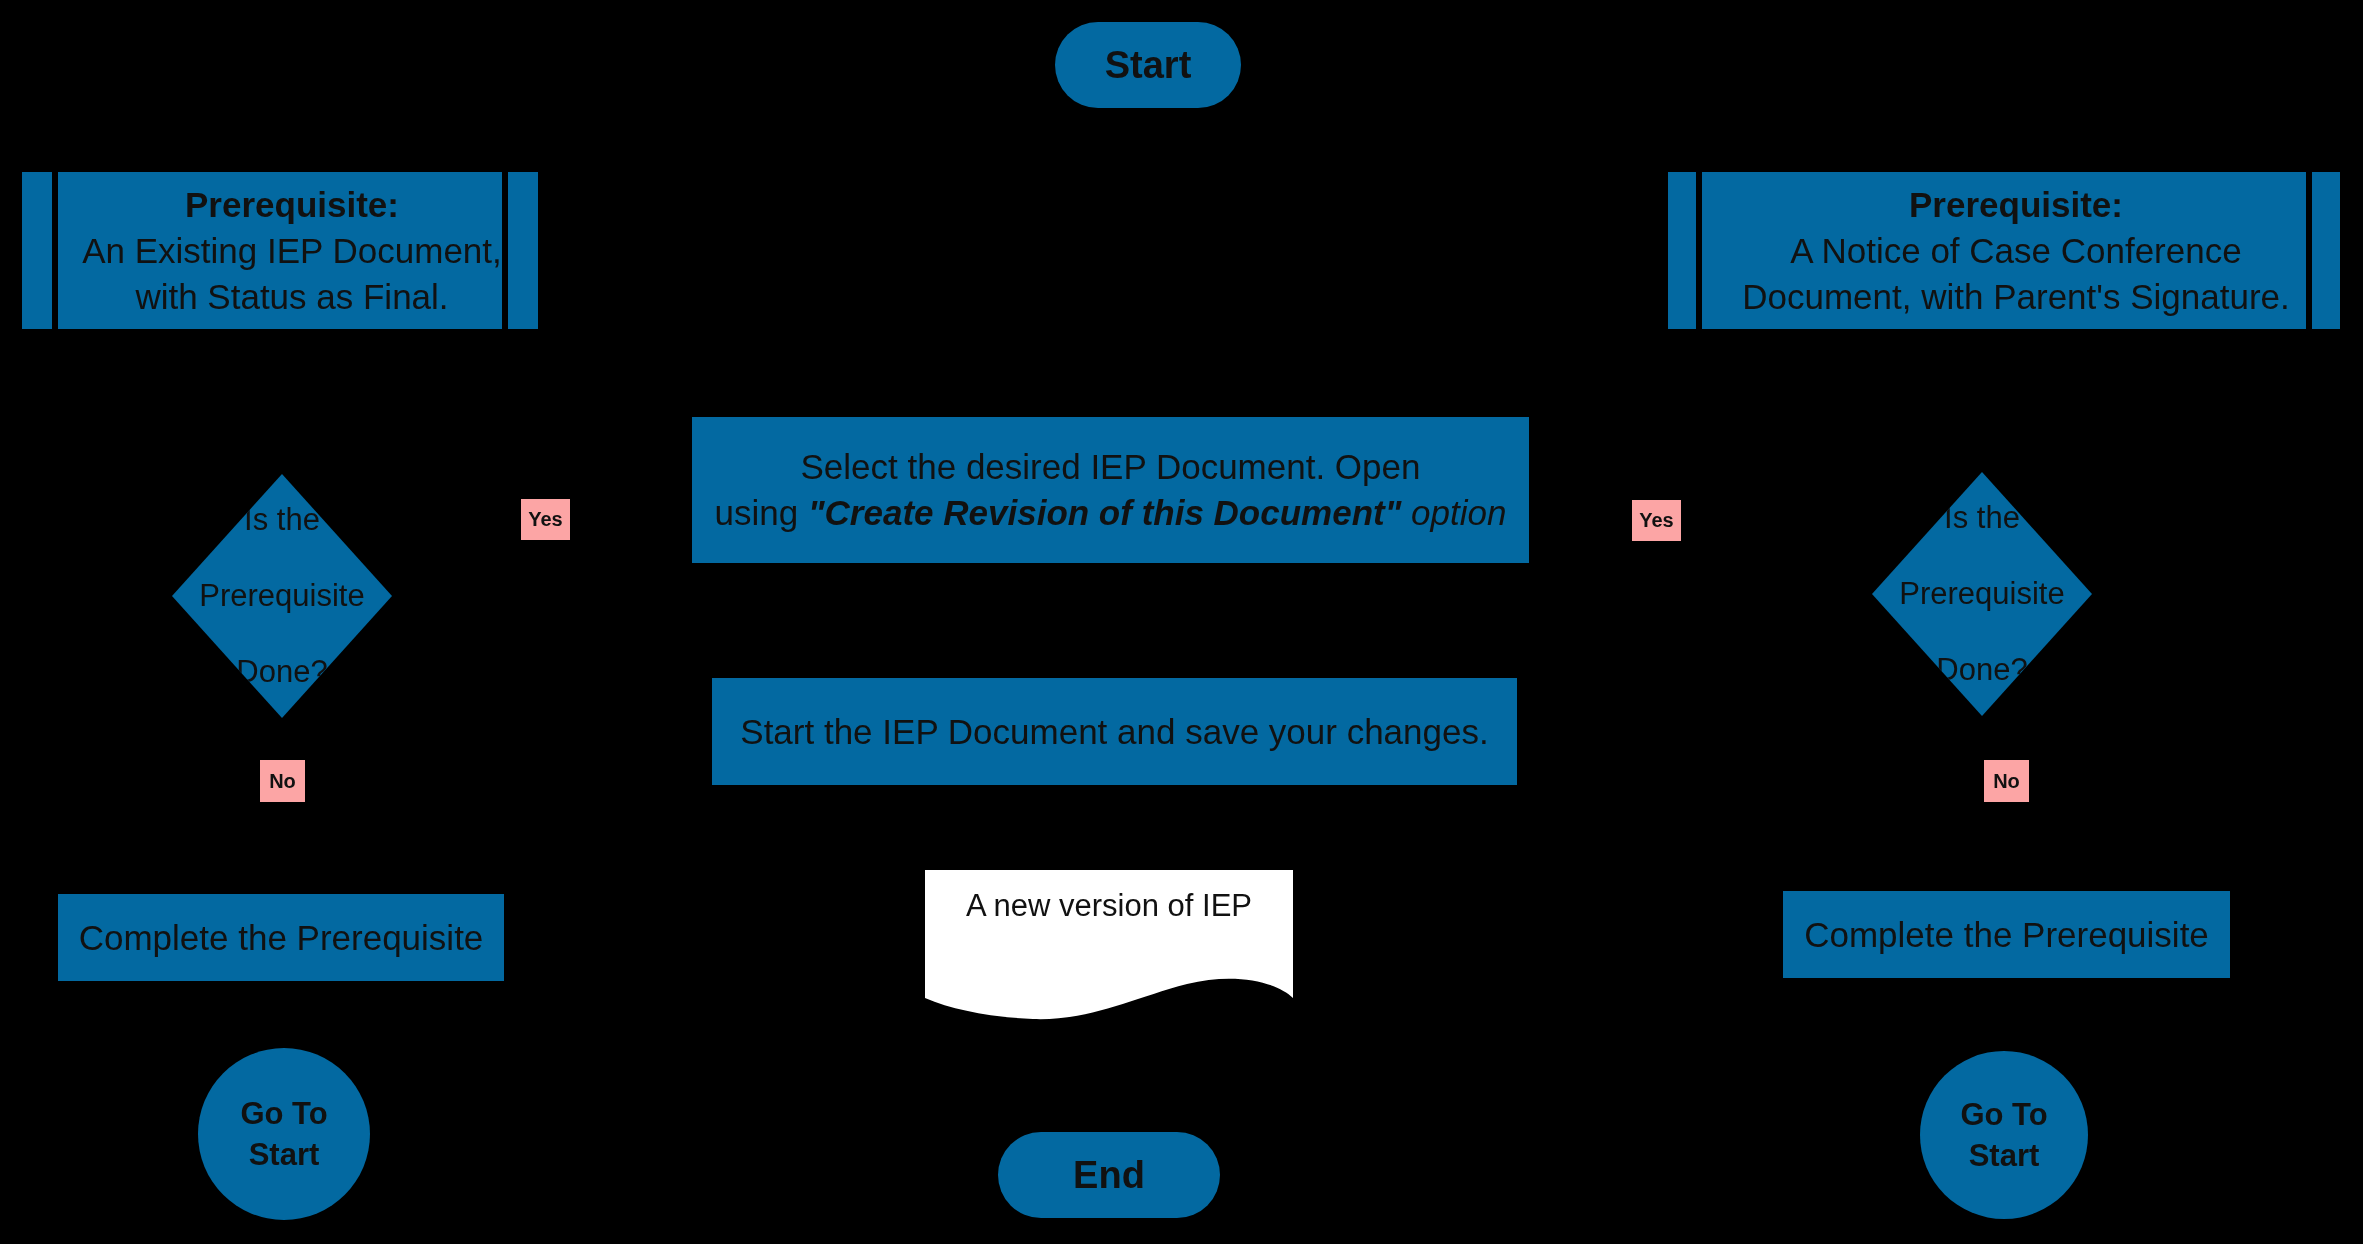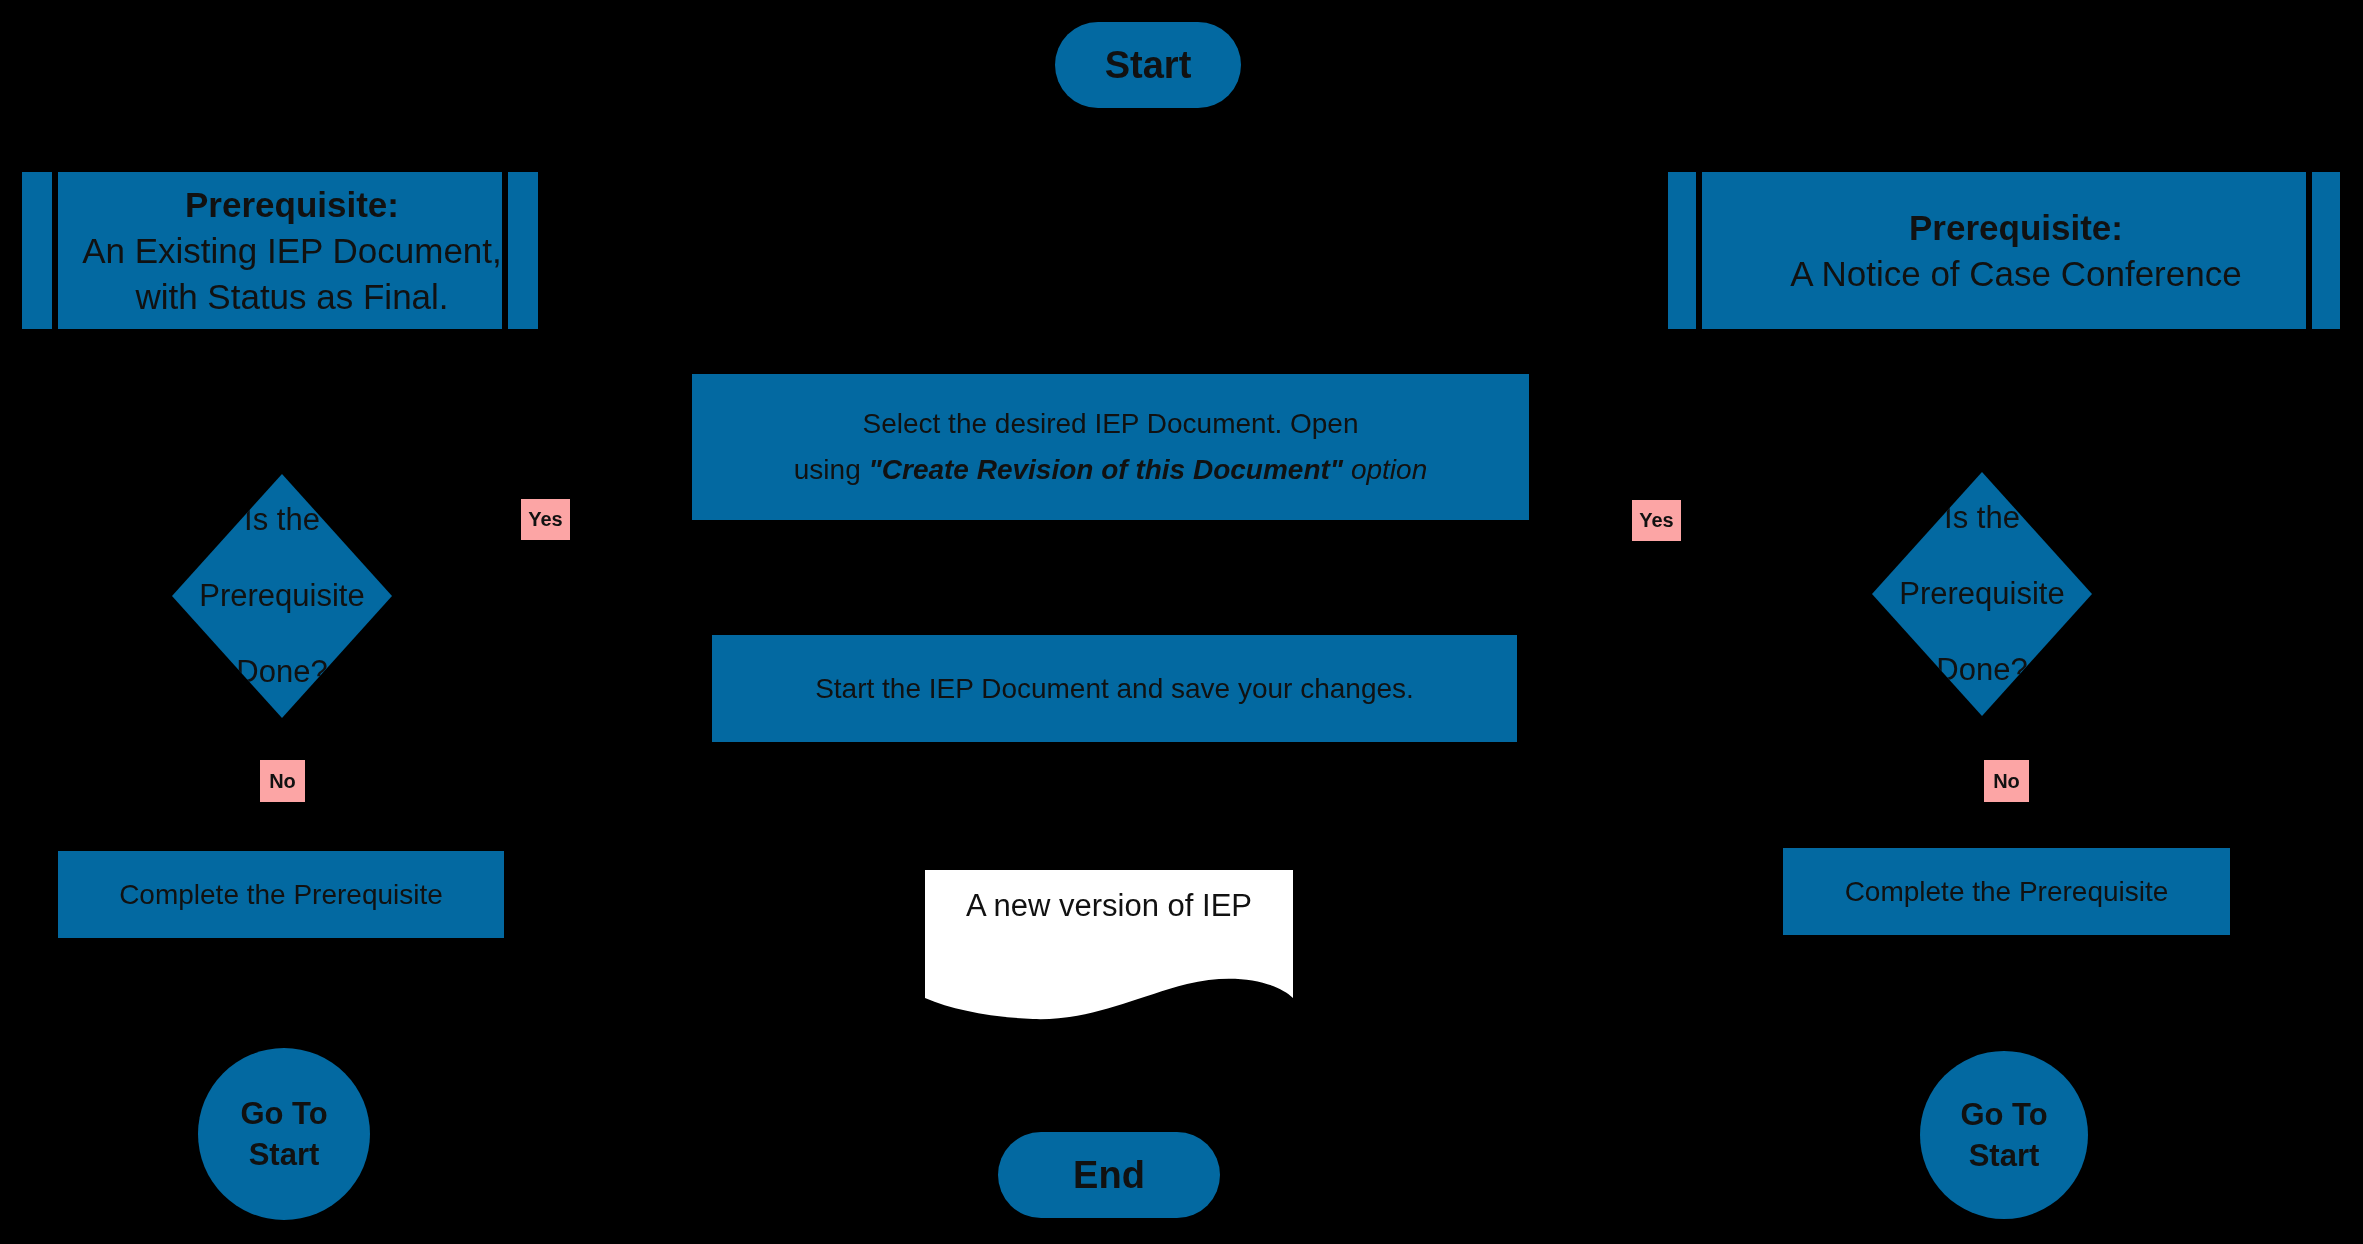--- a/index.html
+++ b/index.html
@@ -8,21 +8,21 @@
     font-family:"Liberation Sans", sans-serif;color:#111;overflow:hidden;
   }
   .node{position:absolute;background:#0369a1;color:#111;display:flex;
         flex-direction:column;align-items:center;justify-content:center;
         text-align:center;box-sizing:border-box;}
   .pill{border-radius:44px;font-weight:bold;font-size:38px;}
   .circle{border-radius:50%;font-weight:bold;font-size:31px;line-height:41px;}
   .prereq{font-size:35px;line-height:46px;padding-left:24px;}
   .prereq .ttl{font-weight:bold;}
   .pp-bar{position:absolute;top:0;bottom:0;width:6px;background:#000;}
-  .step{font-size:28px;line-height:46px;}
+  .step{font-size:35px;line-height:46px;margin-top:43px;}
   .em-bi{font-weight:bold;font-style:italic;}
   .em-i{font-style:italic;}
   .diamond{clip-path:polygon(50% 0,100% 50%,50% 100%,0 50%);
            font-size:31px;line-height:40px;gap:36px;}
   .chip{position:absolute;background:#fca5a5;color:#111;font-weight:bold;font-size:20px;
         display:flex;align-items:center;justify-content:center;}
   .docshape{position:absolute;}
   .docshape svg{position:absolute;left:0;top:0;display:block;}
   .doc-text{position:absolute;left:0;right:0;top:14px;text-align:center;
             font-size:31px;line-height:44px;color:#111;}
@@ -60,20 +60,21 @@
     <div class="ttl">Prerequisite:</div>
     <div>An Existing IEP Document,</div>
     <div>with Status as Final.</div>
   </div>
 
   <div class="node prereq" id="prereq-r">
     <div class="pp-bar" style="left:28px;"></div>
     <div class="pp-bar" style="right:28px;"></div>
     <div class="ttl">Prerequisite:</div>
     <div>A Notice of Case Conference</div>
+    <div>Document, with Parent's Signature.</div>
   </div>
 
   <div class="node step" id="select-box">
     <div>Select the desired IEP Document. Open</div>
     <div><span>using </span><span class="em-bi">"Create Revision of this Document"</span><span class="em-i"> option</span></div>
   </div>
 
   <div class="node diamond" id="diamond-l">
     <div>Is the</div>
     <div>Prerequisite</div>

